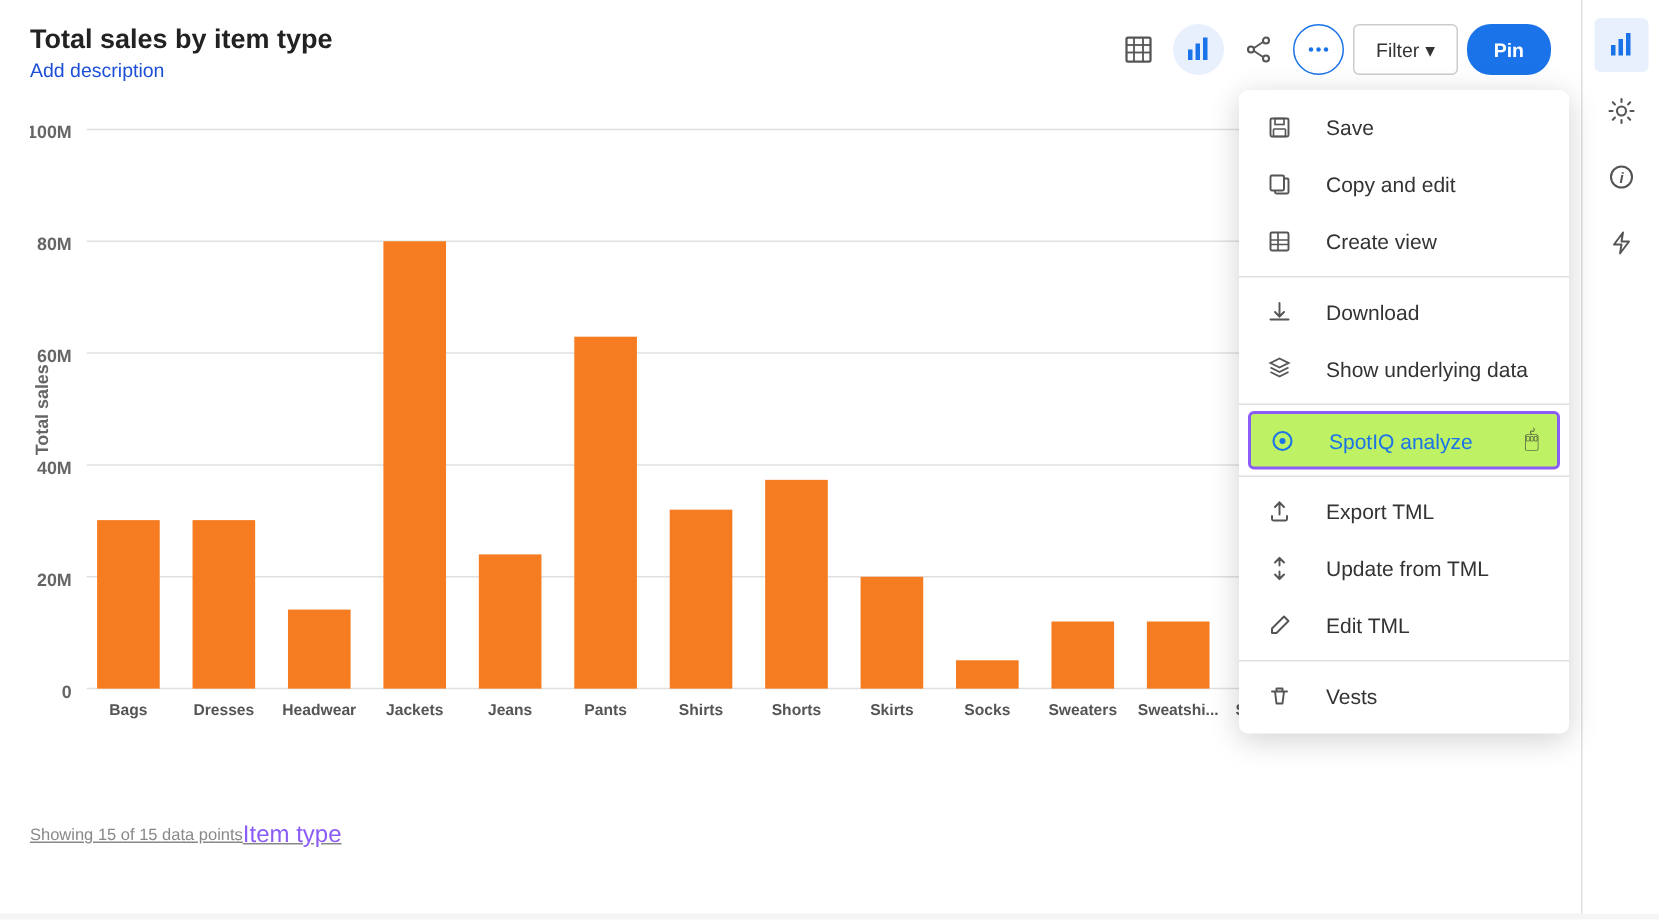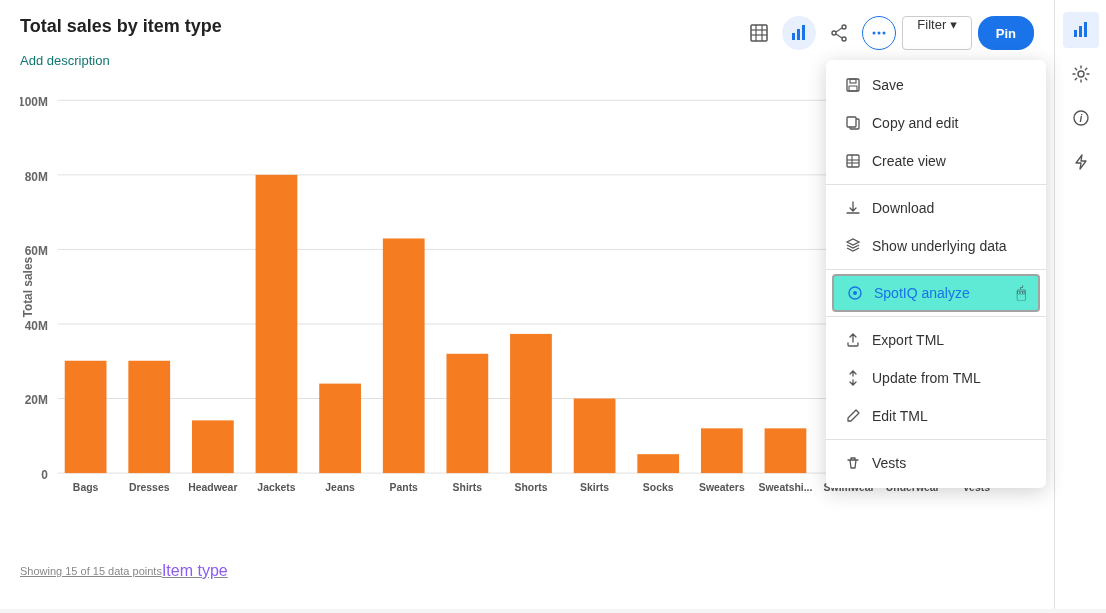--- a/index.html
+++ b/index.html
@@ -1,36 +1,36 @@
 <!DOCTYPE html>
 <html><head>
   <meta charset="utf-8">
   <style>
     * { box-sizing: border-box; margin: 0; padding: 0; }
     body { font-family: 'Segoe UI', Arial, sans-serif; background: #f5f5f5; width: 1106px; height: 613px; overflow: hidden; }
     .main-container { display: flex; width: 1106px; height: 609px; background: #fff; }
     .chart-area { flex: 1; padding: 16px 20px 10px 20px; position: relative; }
     .chart-header { display: flex; align-items: flex-start; justify-content: space-between; margin-bottom: 4px; }
     .chart-title { font-size: 18px; font-weight: 600; color: #222; }
-    .chart-subtitle { font-size: 13px; color: #0f766e; margin-top: 16px; cursor: pointer; }
+    .chart-subtitle { font-size: 13px; color: #1d4ed8; margin-top: 2px; cursor: pointer; }
     .toolbar { display: flex; align-items: center; gap: 6px; }
     .toolbar-icon-btn { width: 34px; height: 34px; border-radius: 50%; border: none; background: transparent; cursor: pointer; display: flex; align-items: center; justify-content: center; color: #555; font-size: 16px; }
     .toolbar-icon-btn.active { background: #e8f0fe; color: #1a73e8; }
     .toolbar-dots-btn { width: 34px; height: 34px; border-radius: 50%; border: 1.5px solid #1a73e8; background: transparent; cursor: pointer; display: flex; align-items: center; justify-content: center; color: #1a73e8; font-size: 18px; font-weight: bold; }
-    .filter-btn { height: 34px; padding: 0 14px; border-radius: 4px; border: 1px solid #ccc; background: #fff; cursor: pointer; font-size: 13px; color: #333; display: flex; gap: 4px; }
+    .filter-btn { height: 34px; padding: 0 14px; border-radius: 4px; border: 1px solid #ccc; background: #fff; cursor: pointer; font-size: 13px; color: #333; display: flex; align-items: center; gap: 4px; }
     .pin-btn { height: 34px; padding: 0 18px; border-radius: 16px; border: none; background: #1a73e8; color: #fff; font-size: 13px; font-weight: 600; cursor: pointer; }
     .chart-wrapper { position: relative; width: 100%; height: 490px; font-weight: bold; }
     .chart-svg { width: 100%; height: 100%; }
     .chart-footer { font-size: 11px; color: #888; display: flex; align-items: center; margin-top: 0; text-decoration: underline; }
     .footer-center { font-size: 16px; color: #8b5cf6; font-weight: 500; }
 
     
     .dropdown-menu { position: absolute; top: 60px; right: 60px; width: 220px; background: #fff; border-radius: 6px; box-shadow: 0 4px 20px rgba(0,0,0,0.18); z-index: 100; padding: 6px 0; }
-    .menu-item { display: flex; align-items: center; gap: 10px; padding: 10px 18px; font-size: 14px; color: #333; cursor: pointer; position: relative; }
-    .menu-item.active-item { border: 2px solid #a3a3a3; border-radius: 4px; margin: 0 6px; padding: 8px 12px; background: #5eead4; }
+    .menu-item { display: flex; align-items: center; gap: 22px; padding: 10px 18px; font-size: 14px; color: #333; cursor: pointer; position: relative; }
+    .menu-item.active-item { border: 2px solid #8b5cf6; border-radius: 4px; margin: 0 6px; padding: 8px 12px; background: #bef264; }
     .menu-separator { height: 1px; background: #e0e0e0; margin: 4px 0; }
     .menu-icon { width: 18px; height: 18px; display: flex; align-items: center; justify-content: center; flex-shrink: 0; color: #555; font-size: 14px; }
 
     
     .right-sidebar { width: 52px; background: #fff; border-left: 1px solid #e0e0e0; display: flex; flex-direction: column; align-items: center; padding: 12px 0; gap: 8px; }
     .sidebar-icon-btn { width: 36px; height: 36px; border-radius: 4px; border: none; background: transparent; cursor: pointer; display: flex; align-items: center; justify-content: center; color: #555; font-size: 16px; }
     .sidebar-icon-btn.active { background: #e8f0fe; color: #1a73e8; }
   </style>
 </head>
 <body>

